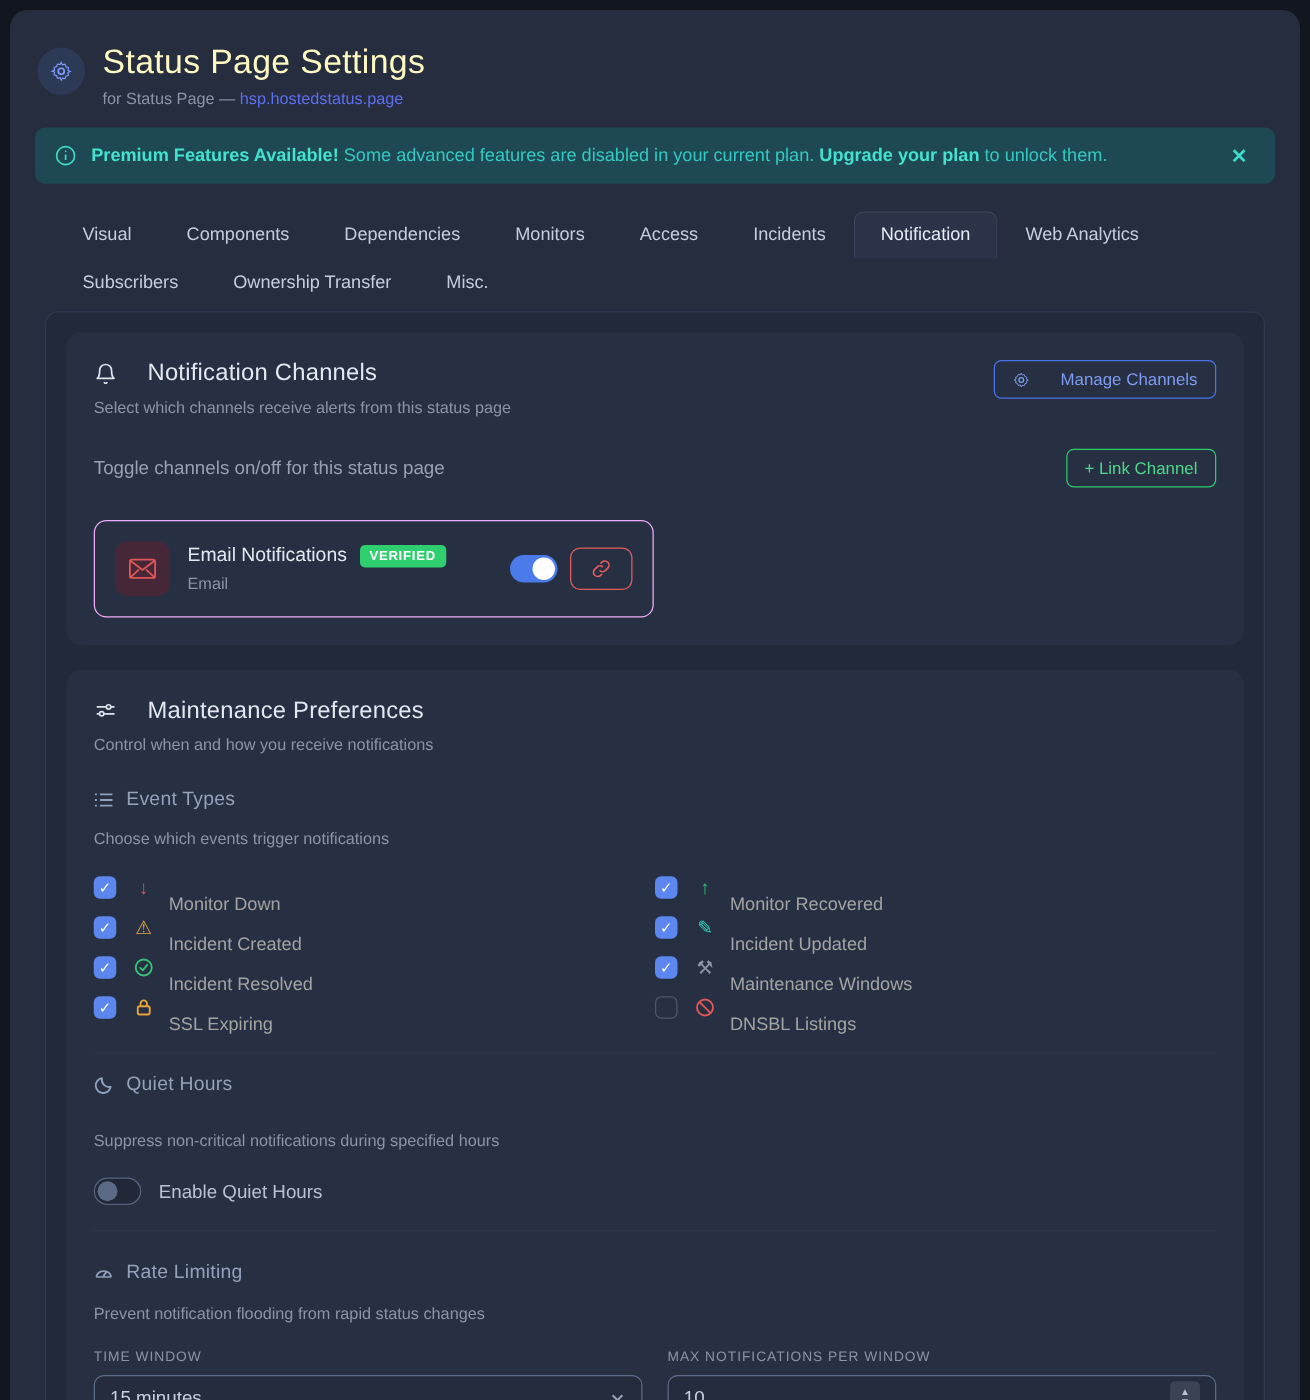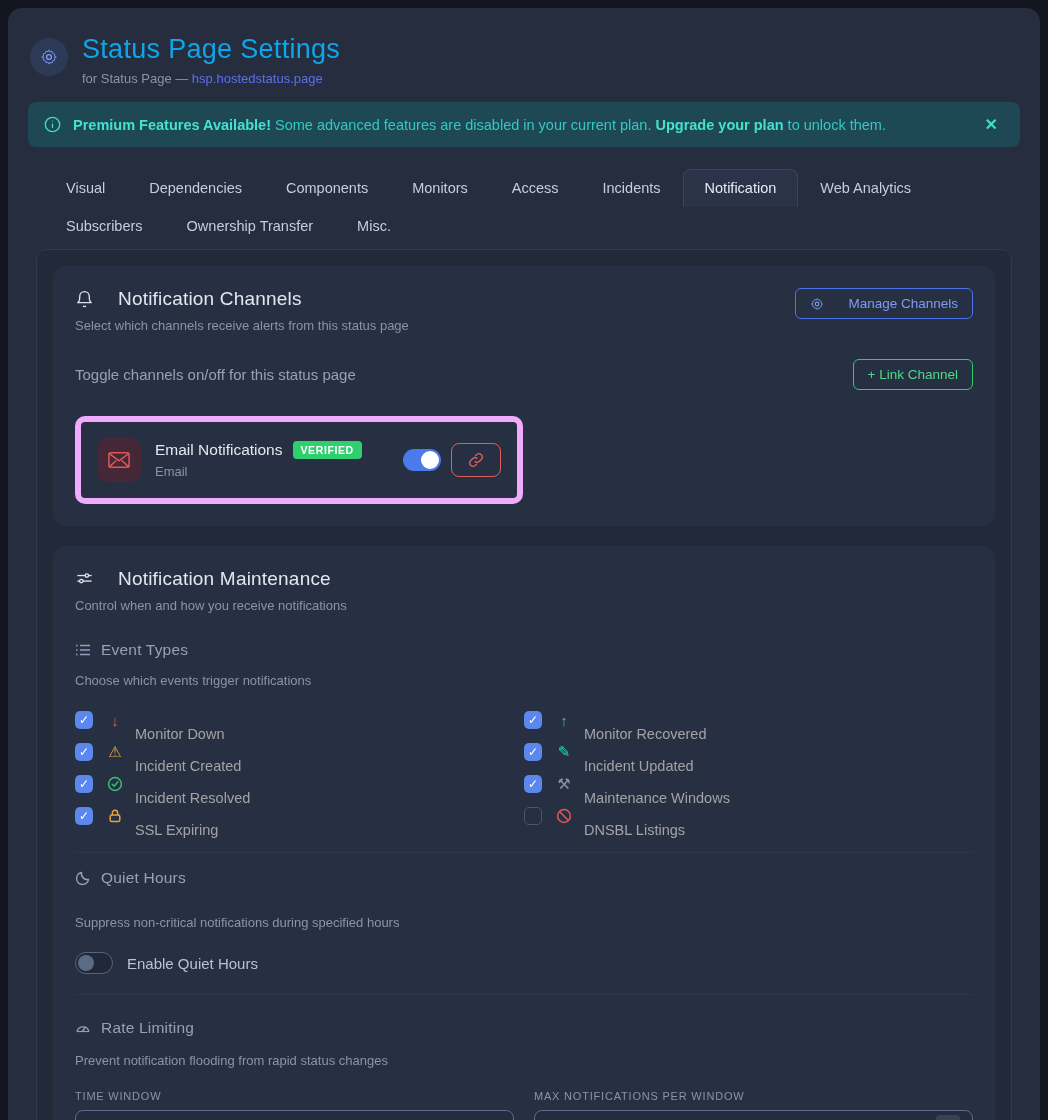--- a/index.html
+++ b/index.html
@@ -7,21 +7,21 @@
   body { background:#12161f; font-family:"Liberation Sans", sans-serif; position:relative; }
 
   .panel { position:absolute; left:8px; top:8px; width:1032px; height:1112px;
            background:#252d3e; border-radius:14px 14px 0 0; }
 
   
   .header { display:flex; align-items:flex-start; gap:14px; padding:26px 24px 0 22px; }
   .gear-badge { width:38px; height:38px; border-radius:50%; background:#2d3a55;
                 display:flex; align-items:center; justify-content:center; flex:0 0 auto; margin-top:4px; }
   .gear-badge svg { width:18px; height:18px; }
-  .page-title { font-size:27px; font-weight:500; color:#0ea5e9; letter-spacing:.3px; }
+  .page-title { font-size:27px; font-weight:500; color:#fef9c3; letter-spacing:.3px; }
   .page-subtitle { font-size:13px; color:#8a94a8; margin-top:6px; }
   .page-subtitle a { color:#5d6ff0; text-decoration:none; }
 
   
   .banner { margin:16px 20px 0 20px; height:45px; background:#1e4954; border-radius:8px;
             display:flex; align-items:center; padding:0 18px 0 16px; gap:12px; }
   .info-icon { width:17px; height:17px; flex:0 0 auto; }
   .banner-text { font-size:14.5px; color:#33c9c0; flex:1; }
   .banner-text b { color:#43e2cf; }
   .banner-close { color:#3fdcca; font-size:16px; font-weight:bold; cursor:pointer; padding:4px; }
@@ -46,21 +46,21 @@
 
   .btn-outline { display:inline-flex; align-items:center; gap:24px; font-size:13.5px;
                  background:transparent; border-radius:6px; padding:7px 14px; cursor:pointer; white-space:nowrap; }
   .btn-blue { border:1px solid #4973e8; color:#7e9cf2; }
   .btn-green { border:1px solid #2ecb70; color:#4ed88a; }
 
   .hint-row { display:flex; justify-content:space-between; align-items:center; margin-top:26px; }
   .hint-text { font-size:15px; color:#97a1b5; }
 
   
-  .channel-card { margin-top:26px; width:448px; border:6px solid #f0abfc; border-radius:10px;
+  .channel-card { margin-top:26px; width:448px; border:1px solid #f0abfc; border-radius:10px;
                   padding:16px; display:flex; align-items:center; gap:14px; }
   .channel-icon-tile { width:44px; height:44px; border-radius:10px; background:#452737;
                        display:flex; align-items:center; justify-content:center; flex:0 0 auto; }
   .channel-info { flex:1; }
   .channel-name-row { display:flex; align-items:center; gap:10px; }
   .channel-name { font-size:15.5px; color:#e3e8f0; }
   .verified-badge { background:#2fcf70; color:#fff; font-size:10.5px; font-weight:bold;
                     letter-spacing:.6px; padding:3px 8px; border-radius:4px; }
   .channel-type { font-size:13px; color:#8a94a8; margin-top:5px; }
   .channel-controls { display:flex; align-items:center; gap:10px; }
@@ -137,22 +137,22 @@
         <circle cx="9" cy="5.4" r="0.7" fill="#3fdcca" stroke="none"></circle>
     </svg>
     <div class="banner-text">
       <b>Premium Features Available!</b><span> Some advanced features are disabled in your current plan. </span><b>Upgrade your plan</b><span> to unlock them.</span>
     </div>
     <div class="banner-close">✕</div>
   </div>
 
   <div class="tabs" id="tabs">
       <div class="tab">Visual</div>
+      <div class="tab">Components</div>
       <div class="tab">Dependencies</div>
-      <div class="tab">Components</div>
       <div class="tab">Monitors</div>
       <div class="tab">Access</div>
       <div class="tab">Incidents</div>
       <div class="tab active">Notification</div>
       <div class="tab">Web Analytics</div>
       <div class="tab">Subscribers</div>
       <div class="tab">Ownership Transfer</div>
       <div class="tab">Misc.</div>
     </div>
 
@@ -216,21 +216,21 @@
 
     <div class="section">
       <div class="sec-title">
         <svg viewBox="0 0 24 24" fill="none" stroke="#dfe4ec" stroke-width="1.7">
           <line x1="3" y1="7" x2="21" y2="7"></line>
             <circle cx="15" cy="7" r="2.2" fill="#273042"></circle>
           <line x1="3" y1="14" x2="21" y2="14"></line>
             <circle cx="8" cy="14" r="2.2" fill="#273042"></circle>
           <line x1="3" y1="21" x2="21" y2="21" stroke="none"></line>
         </svg>
-        <span>Notification Maintenance</span>
+        <span>Maintenance Preferences</span>
       </div>
       <div class="sec-sub">Control when and how you receive notifications</div>
 
       <div class="subsec-title mt28">
         <svg viewBox="0 0 16 16" fill="none" stroke="#8fa0bd" stroke-width="1.5">
           <line x1="5" y1="3.5" x2="15" y2="3.5"></line>
             <line x1="5" y1="8" x2="15" y2="8"></line>
             <line x1="5" y1="12.5" x2="15" y2="12.5"></line>
           <line x1="1" y1="3.5" x2="2.5" y2="3.5"></line>
             <line x1="1" y1="8" x2="2.5" y2="8"></line>

